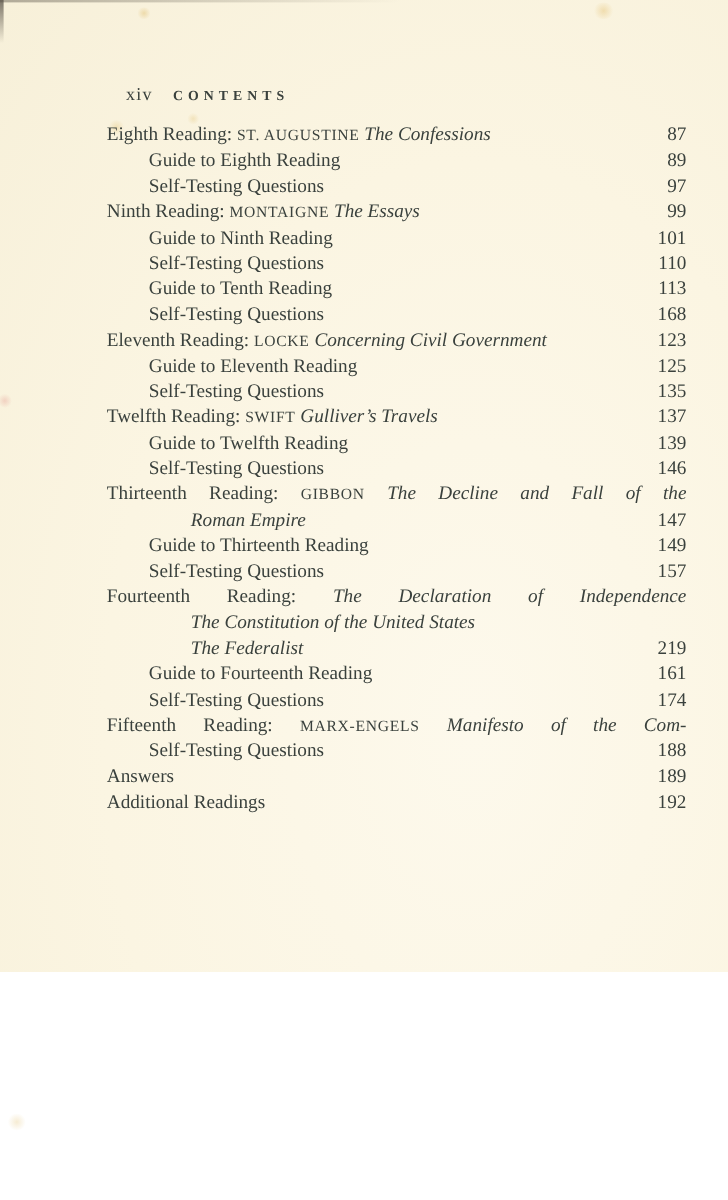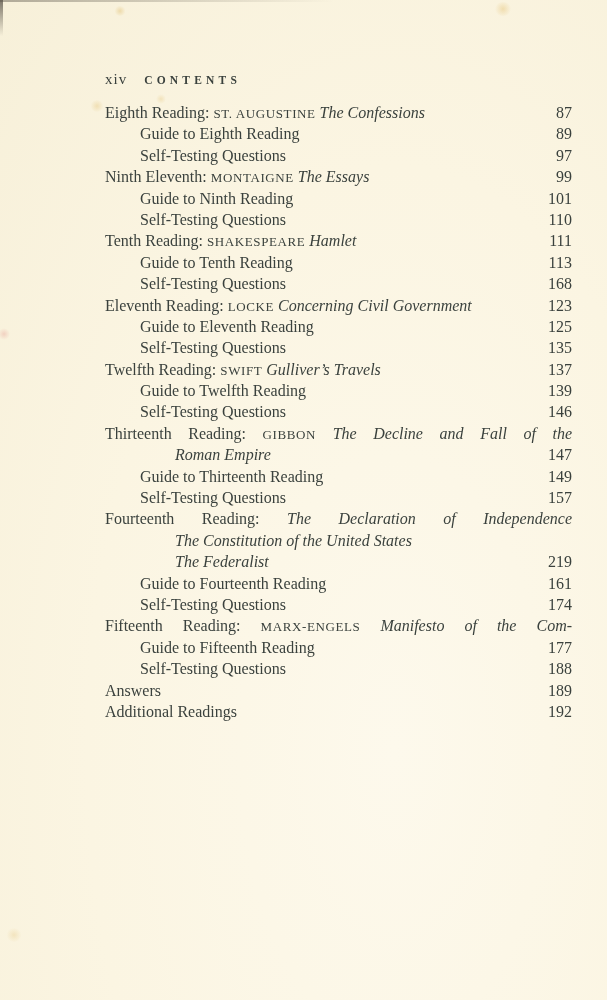--- a/index.html
+++ b/index.html
@@ -3,21 +3,21 @@
 <meta charset="utf-8">
 <style>
   html, body { margin: 0; padding: 0; }
   body {
     width: 607px; height: 1000px;
     font-family: "Liberation Serif", "DejaVu Serif", serif;
     overflow: hidden;
   }
   .page {
     position: absolute; inset: 0;
-    width: 607px; height: 1000px;
+    width: 607px; height: 810px;
     background: radial-gradient(ellipse at 65% 75%, #fdf9ec 0%, #fbf5e2 55%, #f7f0d9 100%);
     color: #3a413d;
   }
   
   .edge-sliver {
     position: absolute; left: 0; top: 0; width: 3px; height: 36px;
     background: linear-gradient(to bottom, rgba(82,76,66,.75), rgba(82,76,66,0));
   }
   .edge-top {
     position: absolute; left: 0; top: 0; height: 2px; width: 55%;
@@ -36,21 +36,21 @@
     position: absolute; top: 71px; left: 105px;
     display: flex; align-items: baseline;
   }
   .folio { font-size: 15px; letter-spacing: 1px; }
   .running-head {
     font-size: 11.5px; font-weight: bold;
     letter-spacing: 4.2px; margin-left: 17px;
   }
 
   .toc-list {
-    position: absolute; top: 102px; left: 105px; right: 35px;
+    position: absolute; top: 102px; left: 89px; right: 35px;
     font-size: 16px;
   }
   .toc-row {
     display: flex; align-items: baseline;
     height: 21.4px; line-height: 21.4px;
   }
   .toc-text { flex: 1; white-space: nowrap; overflow: hidden; }
   .toc-row.justify .toc-text {
     white-space: normal;
     text-align: justify;
@@ -88,34 +88,30 @@
       </div>
       <div class="toc-row">
         <span class="toc-text indent-1"><span class="seg-roman">Guide to Eighth Reading</span></span>
         <span class="toc-page">89</span>
       </div>
       <div class="toc-row">
         <span class="toc-text indent-1"><span class="seg-roman">Self-Testing Questions</span></span>
         <span class="toc-page">97</span>
       </div>
       <div class="toc-row">
-        <span class="toc-text indent-0"><span class="seg-roman">Ninth Eleventh: </span><span class="seg-smallcaps">MONTAIGNE</span><span class="seg-roman"> </span><span class="seg-italic">The Essays</span></span>
+        <span class="toc-text indent-0"><span class="seg-roman">Ninth Reading: </span><span class="seg-smallcaps">MONTAIGNE</span><span class="seg-roman"> </span><span class="seg-italic">The Essays</span></span>
         <span class="toc-page">99</span>
       </div>
       <div class="toc-row">
         <span class="toc-text indent-1"><span class="seg-roman">Guide to Ninth Reading</span></span>
         <span class="toc-page">101</span>
       </div>
       <div class="toc-row">
         <span class="toc-text indent-1"><span class="seg-roman">Self-Testing Questions</span></span>
         <span class="toc-page">110</span>
-      </div>
-      <div class="toc-row">
-        <span class="toc-text indent-0"><span class="seg-roman">Tenth Reading: </span><span class="seg-smallcaps">SHAKESPEARE</span><span class="seg-roman"> </span><span class="seg-italic">Hamlet</span></span>
-        <span class="toc-page">111</span>
       </div>
       <div class="toc-row">
         <span class="toc-text indent-1"><span class="seg-roman">Guide to Tenth Reading</span></span>
         <span class="toc-page">113</span>
       </div>
       <div class="toc-row">
         <span class="toc-text indent-1"><span class="seg-roman">Self-Testing Questions</span></span>
         <span class="toc-page">168</span>
       </div>
       <div class="toc-row">
@@ -172,24 +168,20 @@
         <span class="toc-page">161</span>
       </div>
       <div class="toc-row">
         <span class="toc-text indent-1"><span class="seg-roman">Self-Testing Questions</span></span>
         <span class="toc-page">174</span>
       </div>
       <div class="toc-row justify">
         <span class="toc-text indent-0"><span class="seg-roman">Fifteenth Reading: </span><span class="seg-smallcaps">MARX-ENGELS</span><span class="seg-roman"> </span><span class="seg-italic">Manifesto of the Com-</span></span>
       </div>
       <div class="toc-row">
-        <span class="toc-text indent-1"><span class="seg-roman">Guide to Fifteenth Reading</span></span>
-        <span class="toc-page">177</span>
-      </div>
-      <div class="toc-row">
         <span class="toc-text indent-1"><span class="seg-roman">Self-Testing Questions</span></span>
         <span class="toc-page">188</span>
       </div>
       <div class="toc-row">
         <span class="toc-text indent-0"><span class="seg-roman">Answers</span></span>
         <span class="toc-page">189</span>
       </div>
       <div class="toc-row">
         <span class="toc-text indent-0"><span class="seg-roman">Additional Readings</span></span>
         <span class="toc-page">192</span>

